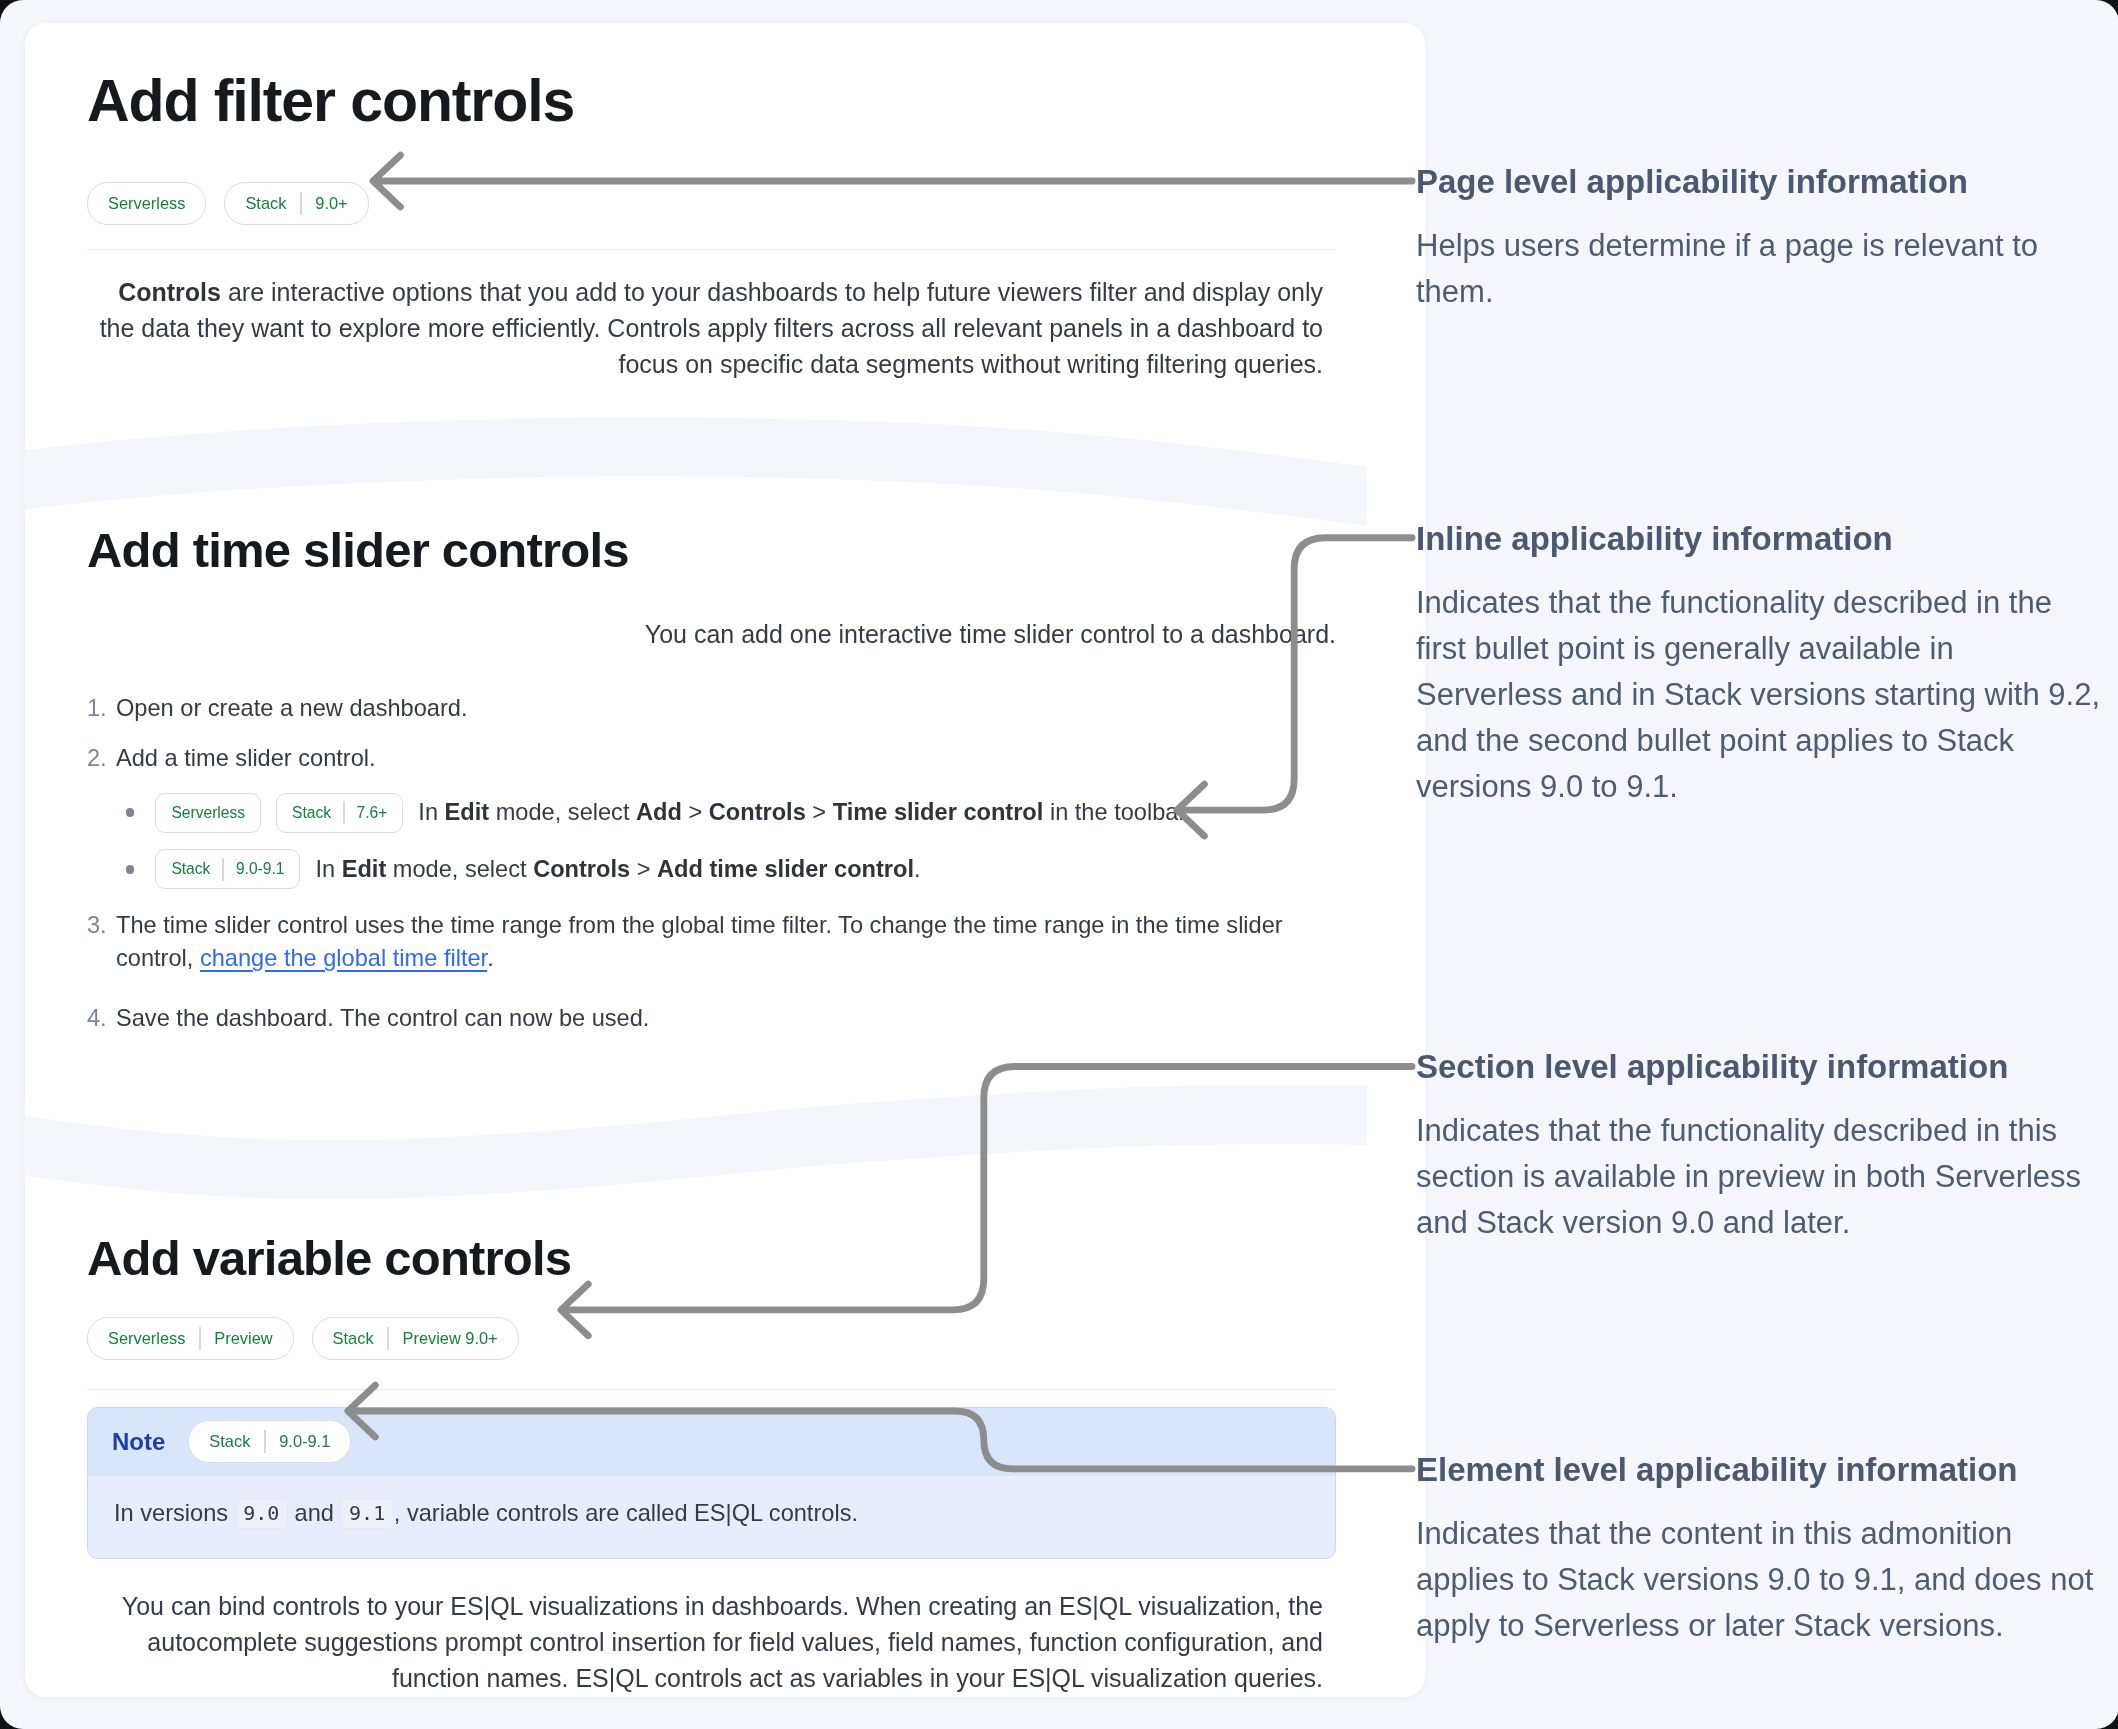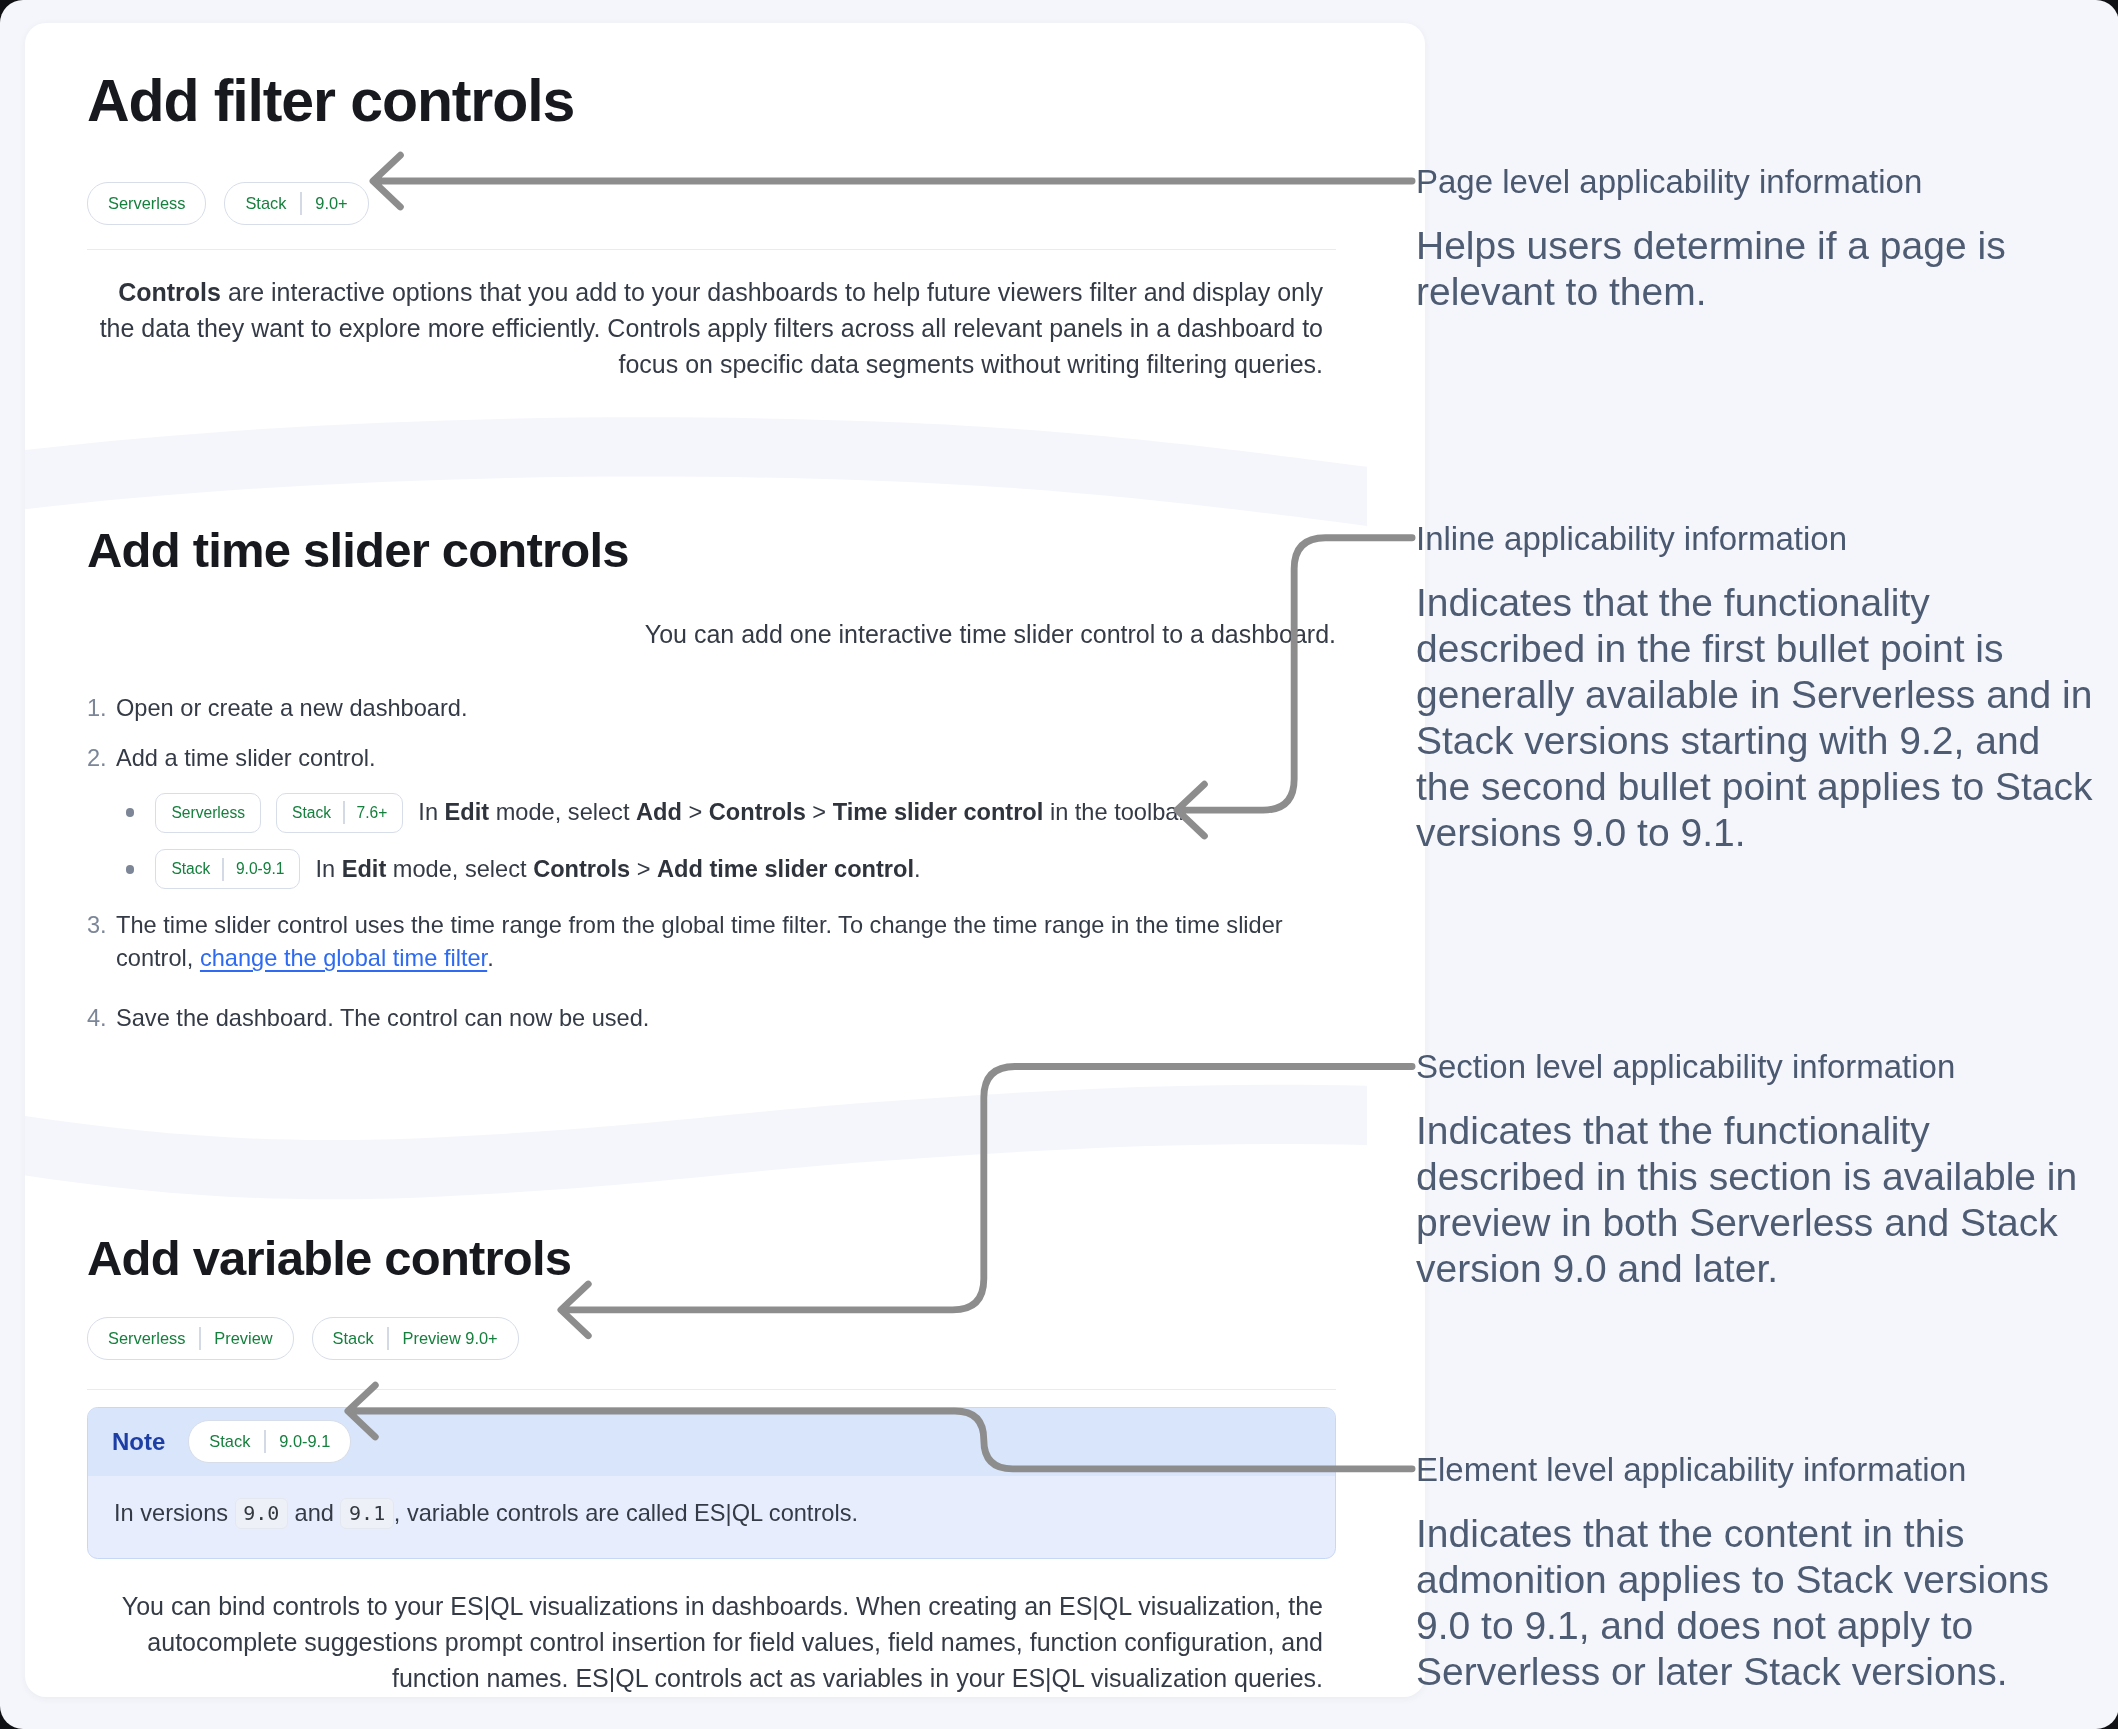--- a/index.html
+++ b/index.html
@@ -56,22 +56,22 @@
   .bullet-row { display:flex; align-items:center; gap:15px; margin-left:39px; font-size:23.6px; color:#353b46; }
   .bullet-row + .bullet-row { margin-top:16.7px; }
   .dot { width:8.4px; height:8.4px; border-radius:50%; background:#7d8697; flex:none; margin-right:6px; }
 
   .note { margin-top:16.7px; border:1.5px solid #c7d7f6; border-radius:10.6px; overflow:hidden; background:#e7edfc; }
   .note-head { background:#d9e5fa; display:flex; align-items:center; gap:23px; height:68px; padding:0 24px; }
   .note-label { font-size:24px; font-weight:700; color:#1d3ea5; }
   .note-body { padding:21px 26px 27px; font-size:23.6px; line-height:33px; color:#353b46; }
 
   .annotation { position:absolute; left:1416px; width:688px; }
-  .annotation h3 { font-size:33px; line-height:43px; font-weight:400; color:#4a5870; }
-  .annotation p { margin-top:20px; font-size:39px; line-height:46px; color:#4d5b73; }
+  .annotation h3 { font-size:33px; line-height:43px; font-weight:700; color:#4a5870; }
+  .annotation p { margin-top:20px; font-size:31px; line-height:46px; color:#4d5b73; }
   .ann1 { top:160px; }
   .ann2 { top:517px; }
   .ann3 { top:1045px; }
   .ann4 { top:1448px; }
 
   svg.arrows { position:absolute; inset:0; width:2119px; height:1729px; pointer-events:none; }
   .arrow { fill:none; stroke:#8d8d8d; stroke-width:9; stroke-linecap:round; stroke-linejoin:round; }
 </style>
 </head>
 <body>

